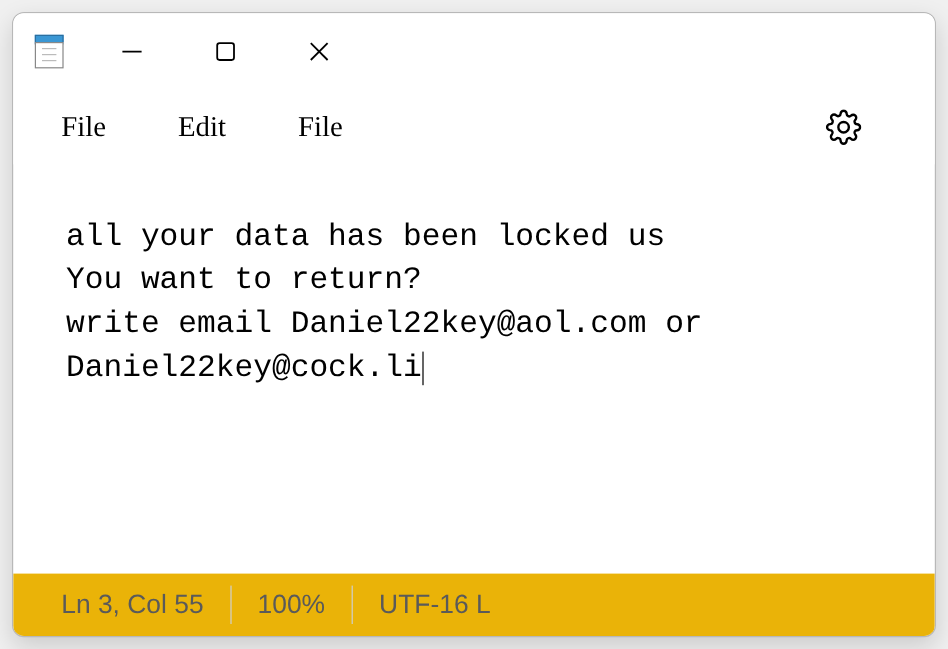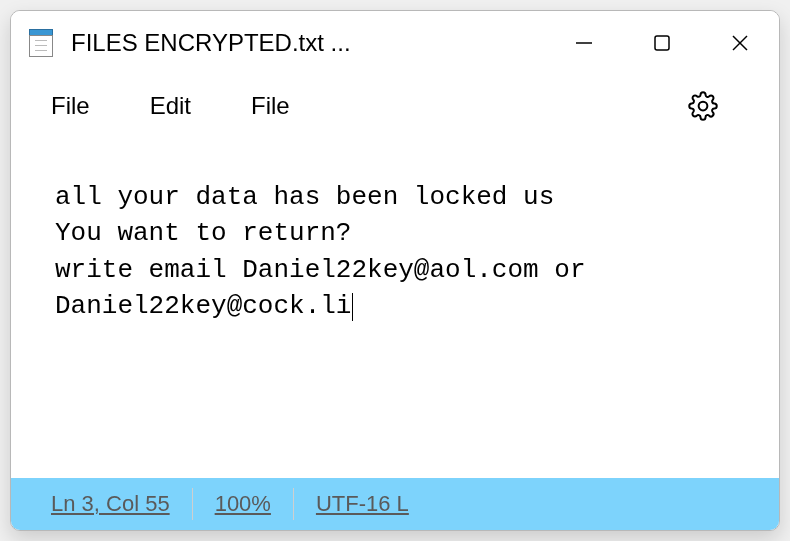--- a/index.html
+++ b/index.html
@@ -59,20 +59,21 @@
     height: 62px;
     display: flex;
     align-items: center;
     padding: 0 40px 0 40px;
     gap: 60px;
     background: #ffffff;
   }
   .menu-item {
     font-size: 24px;
     color: #000;
+    font-family: Liberation Serif, serif;
   }
   .menubar-spacer { flex: 1; }
   .settings-btn {
     width: 40px;
     height: 40px;
     display: flex;
     align-items: center;
     justify-content: center;
     margin-right: 16px;
   }
@@ -94,27 +95,26 @@
     height: 28px;
     background: #000;
     vertical-align: text-bottom;
     margin-left: 1px;
   }
   
   .statusbar {
     height: 52px;
     display: flex;
     align-items: center;
-    background: #7dd3fc;
+    background: #eab308;
     font-size: 22px;
     color: #5a5a5a;
     padding: 0 0 0 40px;
     white-space: nowrap;
     overflow: hidden;
-    text-decoration: underline;
   }
   .status-cell {
     padding: 0 22px;
     height: 32px;
     border-right: 1px solid #cfcfcf;
     display: flex;
     align-items: center;
   }
   .status-cell.first { padding-left: 0; }
   .status-cell.last { border-right: none; text-align: right; }
@@ -147,21 +147,20 @@
     <div class="icon-wrap">
       <div class="np-icon">
         <div class="np-spiral"></div>
         <div class="np-page">
           <div class="np-line" style="top:4px"></div>
           <div class="np-line" style="top:9px"></div>
           <div class="np-line" style="top:14px"></div>
         </div>
       </div>
     </div>
-    <div class="title">FILES ENCRYPTED.txt ...</div>
     <div class="win-controls">
       <div class="win-btn">
         <svg width="20" height="20" viewBox="0 0 20 20">
           <line x1="2" y1="10" x2="18" y2="10" stroke="#000" stroke-width="1.5"></line>
         </svg>
       </div>
       <div class="win-btn">
         <svg width="18" height="18" viewBox="0 0 18 18">
           <rect x="2" y="2" width="14" height="14" fill="none" stroke="#000" stroke-width="1.5" rx="2"></rect>
         </svg>

